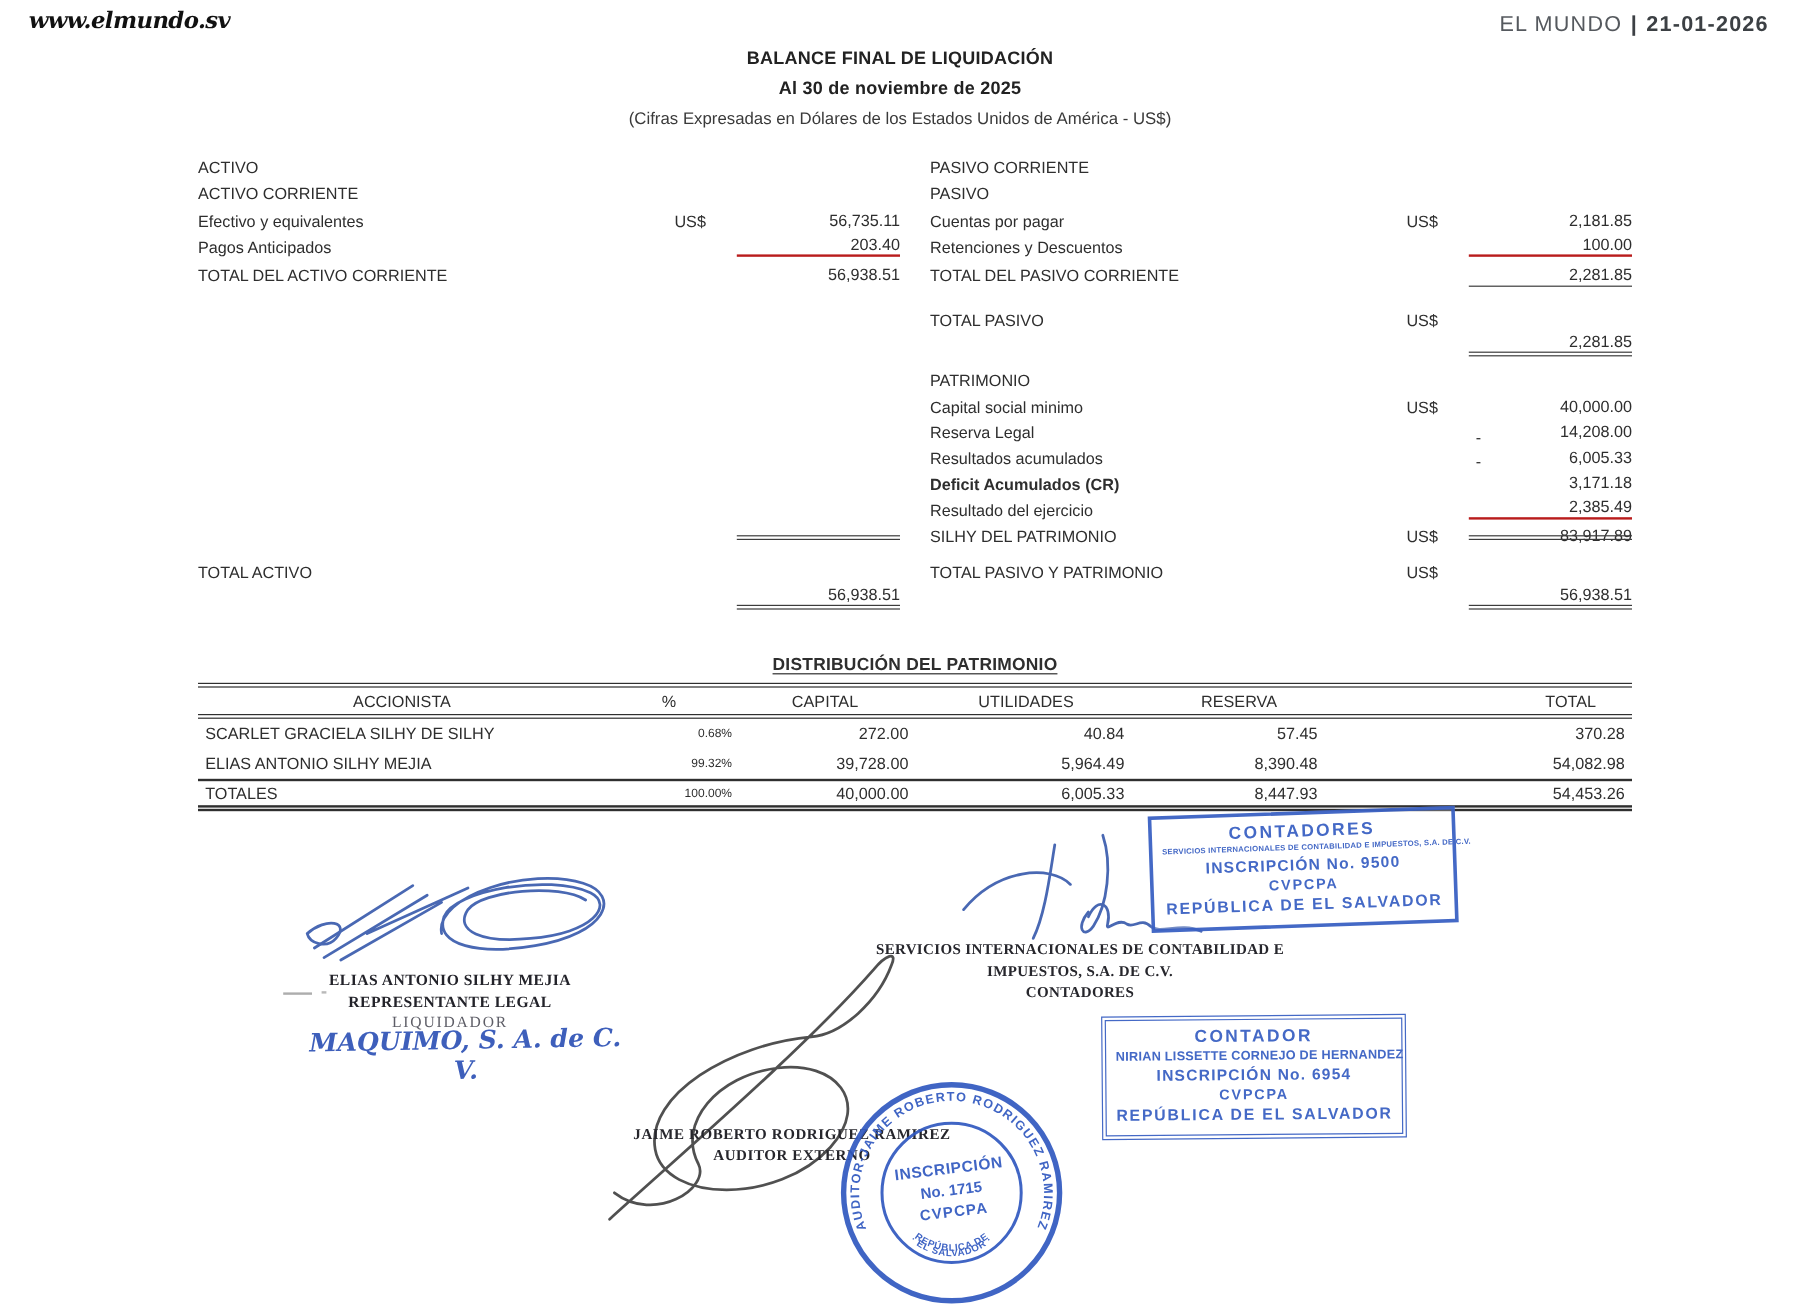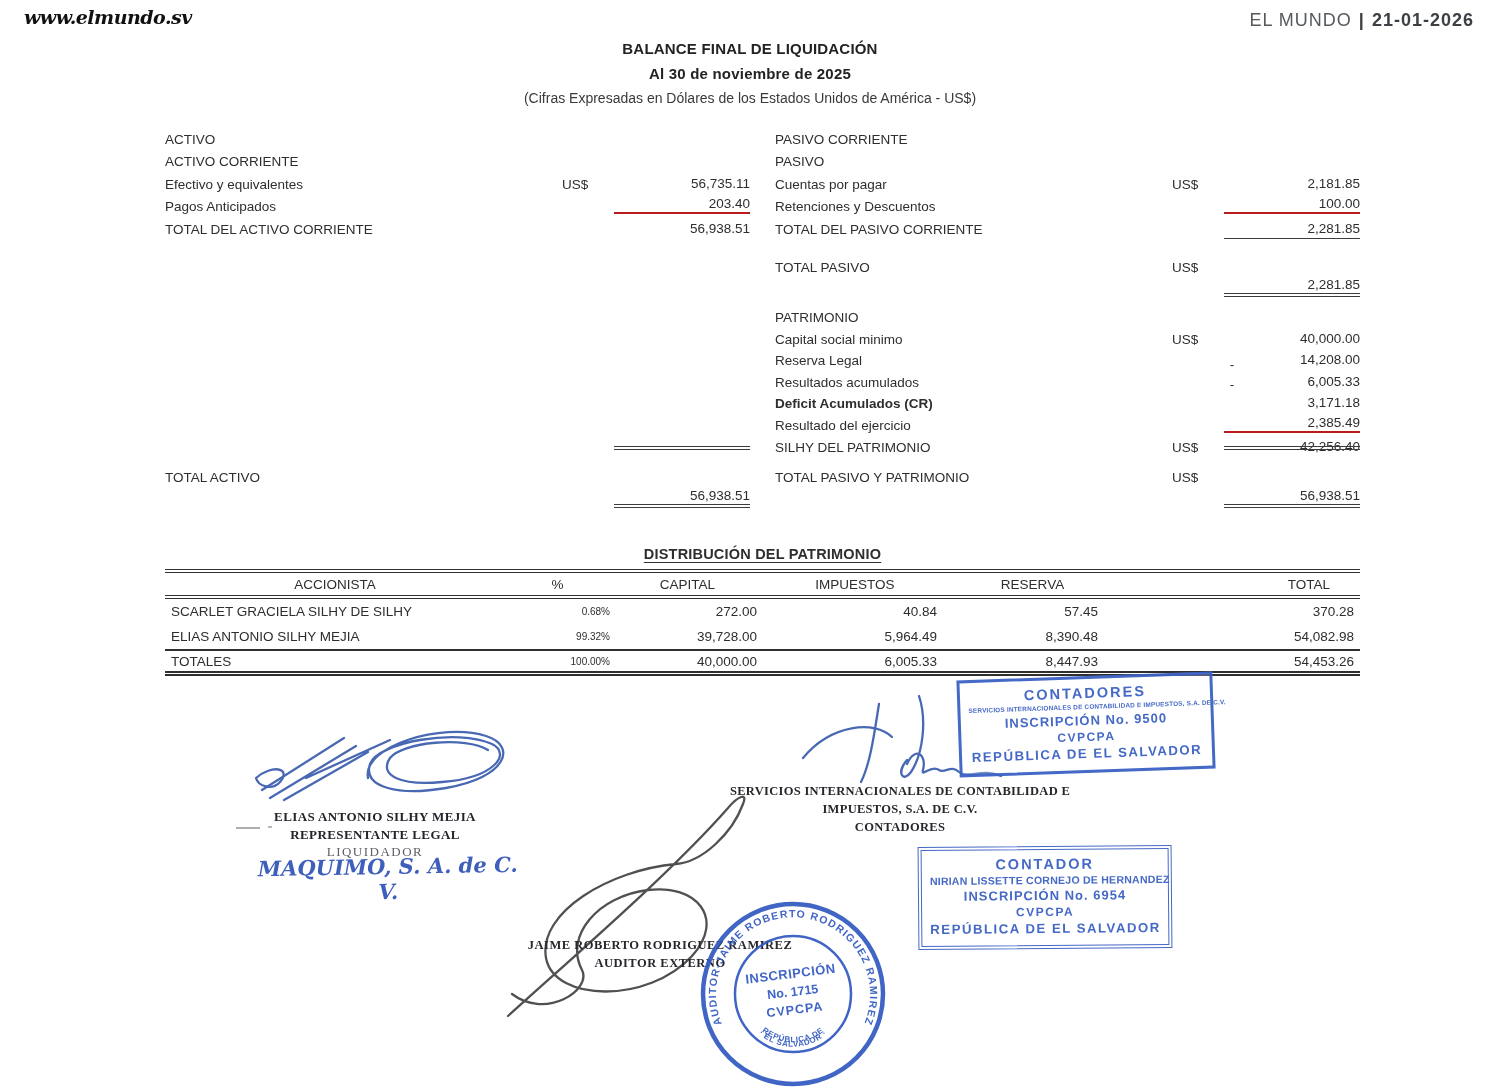--- a/index.html
+++ b/index.html
@@ -277,21 +277,21 @@
     <span class="aw u-below">
         <span class="neg">-</span>
         <span class="amt">2,385.49</span>
       </span>
   </div>
   <div class="brow">
     <span class="lbl">SILHY DEL PATRIMONIO</span>
     <span class="cur">US$</span>
     <span class="aw">
         <span class="neg"></span>
-        <span class="amt">42,256.40</span>
+        <span class="amt">83,917.89</span>
       </span>
   </div>
 
   <div class="grand-total">
     <div class="brow">
       <span class="lbl">TOTAL PASIVO Y PATRIMONIO</span>
       <span class="cur">US$</span>
       <span class="aw dbl-above dbl-below">
           <span class="neg"></span>
           <span class="amt">56,938.51</span>
@@ -300,21 +300,21 @@
   </div>
 </div>
 
 <div class="dist">
   <div class="dist-title">DISTRIBUCIÓN DEL PATRIMONIO</div>
   <div class="dist-table">
     <div class="drow header">
       <span class="c">ACCIONISTA</span>
       <span class="c">%</span>
       <span class="c">CAPITAL</span>
-      <span class="c">IMPUESTOS</span>
+      <span class="c">UTILIDADES</span>
       <span class="c">RESERVA</span>
       <span class="c htotal">TOTAL</span>
     </div>
     <div class="drow">
       <span class="c c-name">SCARLET GRACIELA SILHY DE SILHY</span>
       <span class="c c-cent pct">0.68%</span>
       <span class="c c-num">272.00</span>
       <span class="c c-num">40.84</span>
       <span class="c c-num reserva">57.45</span>
       <span class="c c-num total">370.28</span>

